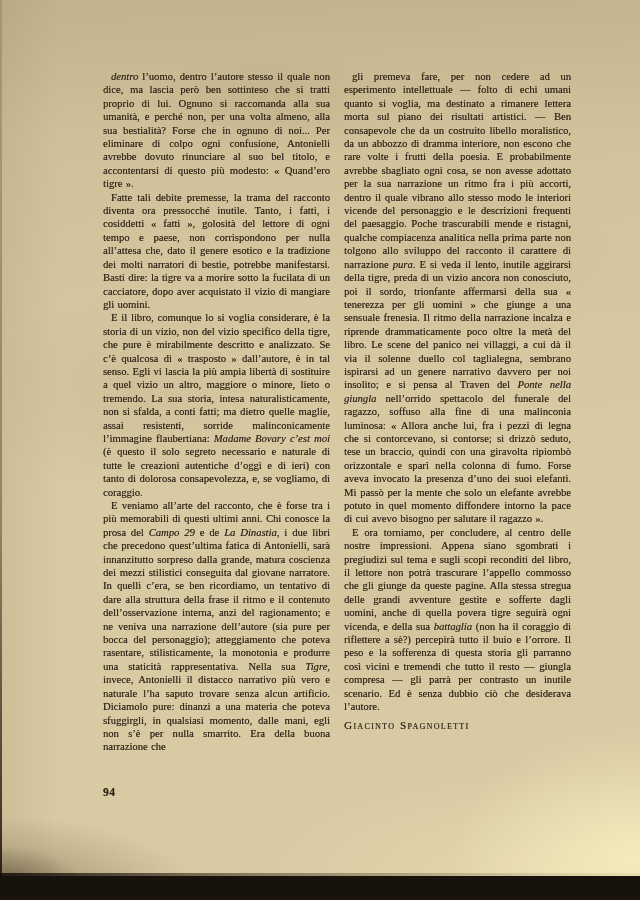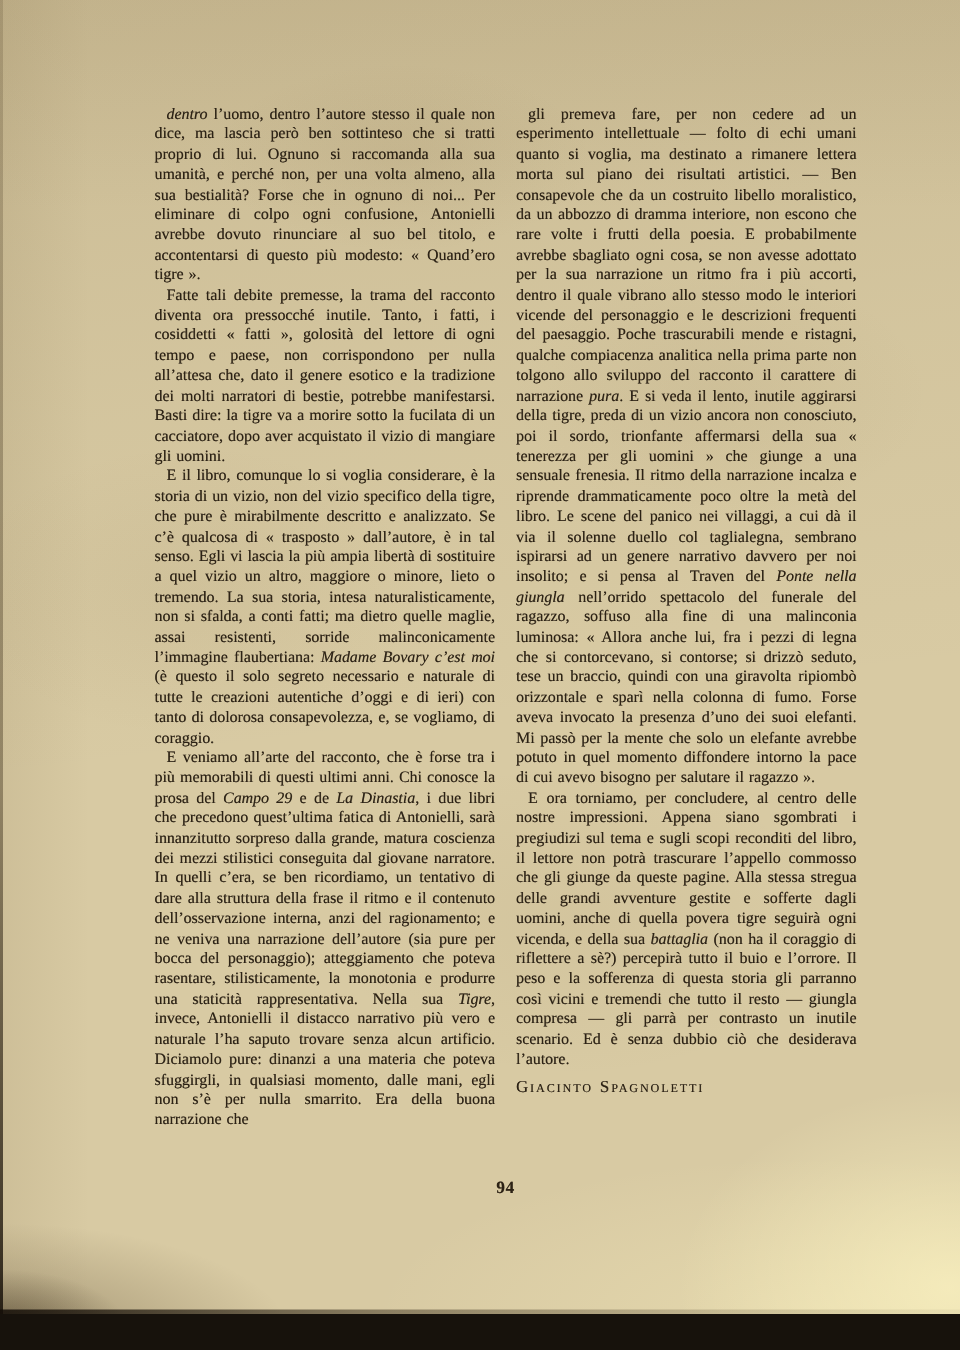--- a/index.html
+++ b/index.html
@@ -55,21 +55,21 @@
     margin-top:5px;
     text-align:left;
     padding-right:12px;
     font-variant:small-caps;
     letter-spacing:1.3px;
     font-size:11.2px;
     color:#2c2215;
   }
   .page-number{
     position:absolute;left:103px;top:786px;width:468px;
-    text-align:center;
+    text-align:left;
     font-size:11.5px;font-weight:bold;
     letter-spacing:0.5px;
     color:#2c2215;
     text-shadow:0.2px 0 0 rgba(44,34,21,0.5);
   }
 </style>
 </head>
 <body>
 
 <div class="page">

